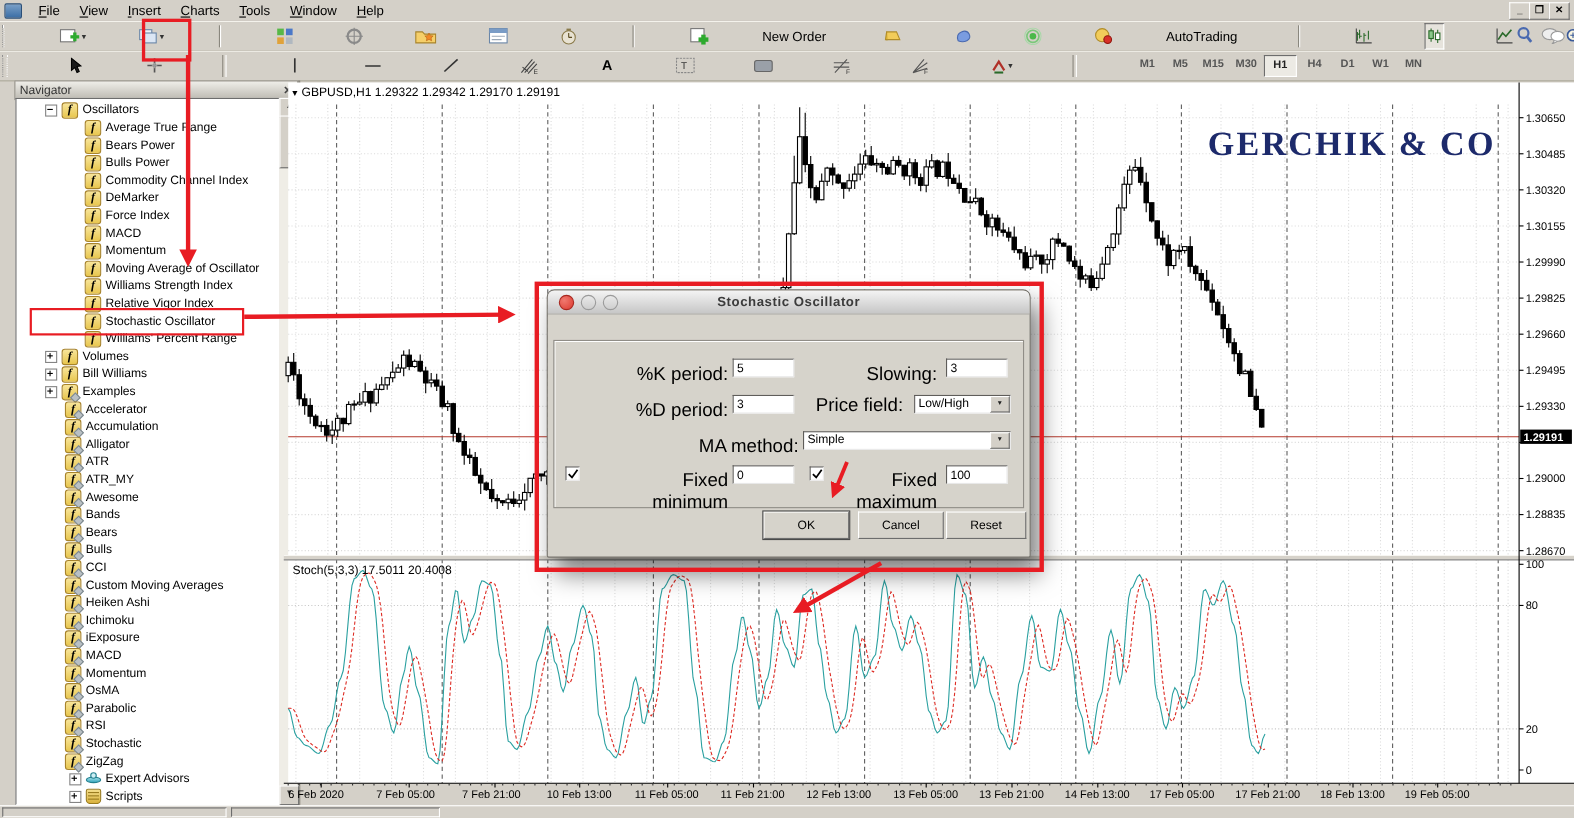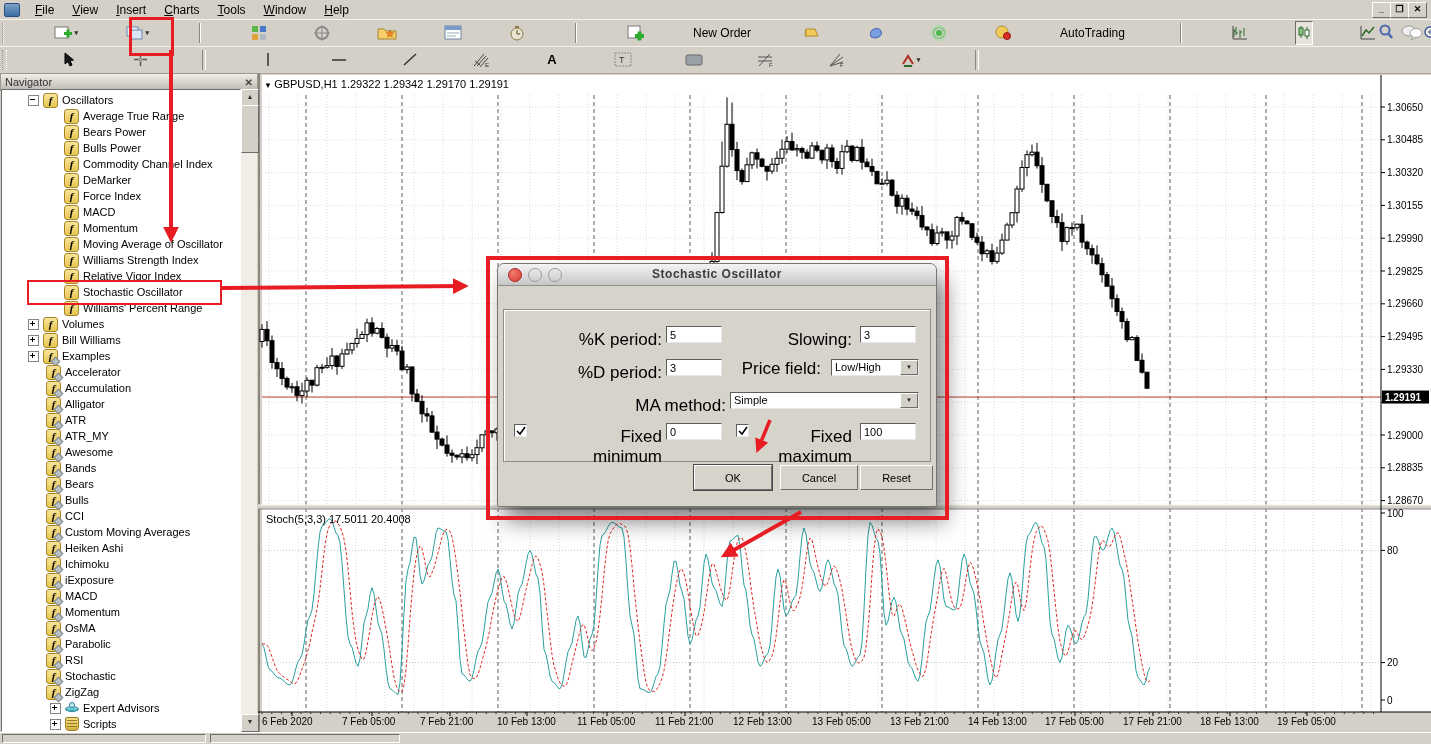--- a/index.html
+++ b/index.html
@@ -22,21 +22,21 @@
   .tbtn{width:24px;height:22px;margin:0 1px;display:flex;align-items:center;justify-content:center;position:relative;}
   .tbtn.pressed{border:1px solid;border-color:#6d6d6d #fff #fff #6d6d6d;background:#e6e3dc;}
   .tsep{width:2px;height:20px;margin:0 4px;border-left:1px solid #8a877e;border-right:1px solid #fff;}
   .tlabel{font-size:12px;margin:0 6px 0 2px;white-space:nowrap;}
   .drop{font-size:7px;color:#333;margin-left:1px;}
   .tf{min-width:22px;height:18px;padding:0 3px;margin:0 1px;display:flex;align-items:center;justify-content:center;
     font-size:10px;font-weight:bold;color:#555;}
   .tf.pressed{border:1px solid;border-color:#6d6d6d #fff #fff #6d6d6d;background:#eceae4;color:#222;}
   .right-icons{position:absolute;right:6px;top:2px;display:flex;}
   
-  .navigator{position:absolute;left:0;top:73px;width:258px;height:660px;background:#d4d0c8;
+  .navigator{position:absolute;left:13px;top:73px;width:258px;height:660px;background:#d4d0c8;
     border-right:2px solid #8a877e;}
   .nav-title{height:16px;background:linear-gradient(#efeee9,#bdbab2);border:1px solid #9a978e;
     display:flex;align-items:center;padding:0 4px;font-size:11px;color:#333;}
   .nav-close{margin-left:auto;font-size:10px;font-weight:bold;color:#444;}
   .nav-tree{position:absolute;left:1px;top:16px;right:17px;bottom:1px;background:#fff;
     border:1px solid;border-color:#6d6d6d #fff #fff #6d6d6d;overflow:hidden;padding-top:2px;}
   .trow{height:16px;display:flex;align-items:center;white-space:nowrap;}
   .trow .lbl{margin-left:4px;font-size:11px;}
   .tgl{width:9px;height:9px;border:1px solid #848484;background:#fff;position:relative;flex:0 0 9px;margin-right:4px;}
   .tgl::before{content:"";position:absolute;left:1px;top:3px;width:5px;height:1px;background:#000;}
@@ -369,20 +369,31 @@
         </svg>
       </span>
     <span class="tbtn" style="width:30px">
         <svg width="16" height="14">
           <path d="M3 11 L8 3 L13 11" fill="none" stroke="#b03028" stroke-width="2"></path>
           <path d="M4 13 h8" stroke="#2a6a2a" stroke-width="2"></path>
         </svg>
         <b class="drop">▾</b>
       </span>
     <span class="tsep"></span>
+    <span id="timeframes" style="display:flex">
+        <span class="tf">M1</span>
+        <span class="tf">M5</span>
+        <span class="tf">M15</span>
+        <span class="tf">M30</span>
+        <span class="tf pressed">H1</span>
+        <span class="tf">H4</span>
+        <span class="tf">D1</span>
+        <span class="tf">W1</span>
+        <span class="tf">MN</span>
+      </span>
   </div>
 
   <div class="navigator">
     <div class="nav-title">
       <span>Navigator</span>
       <span class="nav-close">✕</span>
     </div>
     <div class="nav-tree" id="nav-tree">
         <div class="trow ind1">
           <span class="tgl"></span>
@@ -913,20 +924,21 @@
       <line x1="1153" y1="712" x2="1153" y2="716" stroke="#000"></line>
       <text x="1123" y="725" font-family="Liberation Sans, sans-serif" font-size="10" fill="#000">17 Feb 21:00</text>
       <line x1="1230" y1="712" x2="1230" y2="716" stroke="#000"></line>
       <text x="1200" y="725" font-family="Liberation Sans, sans-serif" font-size="10" fill="#000">18 Feb 13:00</text>
       <line x1="1307" y1="712" x2="1307" y2="716" stroke="#000"></line>
       <text x="1277" y="725" font-family="Liberation Sans, sans-serif" font-size="10" fill="#000">19 Feb 05:00</text>
     </svg>
 
   <div class="ovl chart-header"><span style="font-size:8px">▼ </span><span>GBPUSD,H1  1.29322 1.29342 1.29170 1.29191</span></div>
   <div class="ovl stoch-header">Stoch(5,3,3) 17.5011 20.4008</div>
+  <div class="ovl logo">GERCHIK &amp; CO</div>
   <div class="hotzone" style="left:1381px;top:75px;width:50px;height:637px"></div>
   <div class="hotzone" style="left:262px;top:712px;width:1119px;height:19px"></div>
 
   <div class="dialog">
     <div class="dlg-title">
       <span class="tl red" style="left:10px"></span>
       <span class="tl" style="left:30px"></span>
       <span class="tl" style="left:50px"></span>
       <span class="dlg-title-text">Stochastic Oscillator</span>
     </div>

